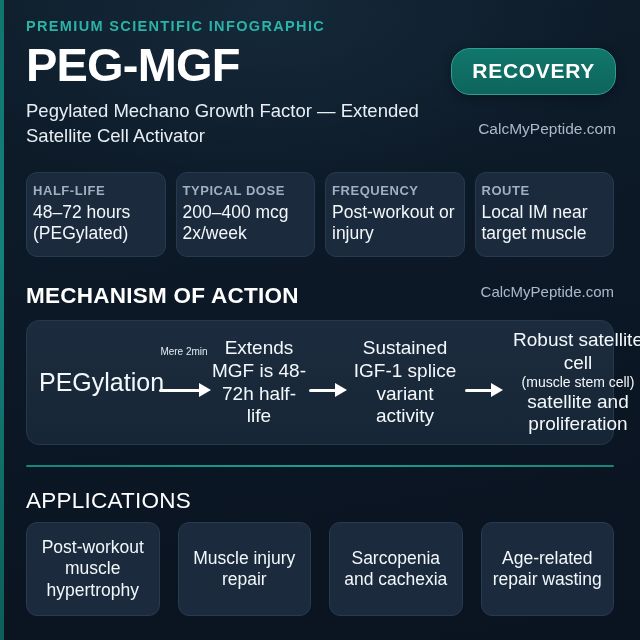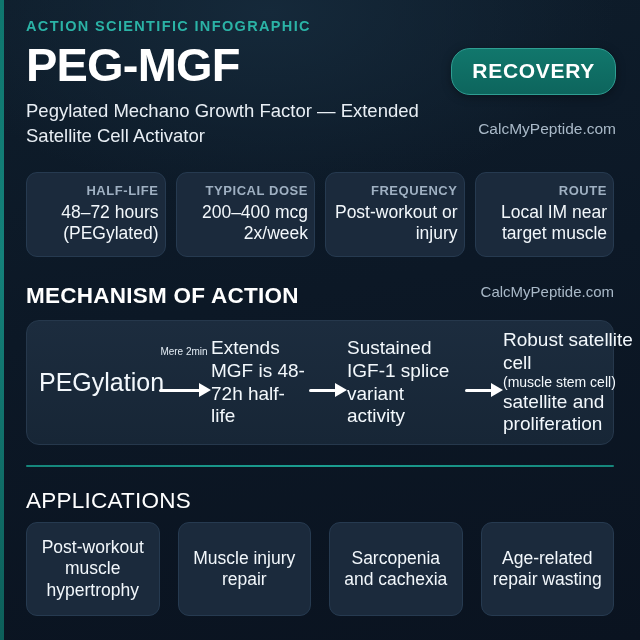--- a/index.html
+++ b/index.html
@@ -56,21 +56,21 @@
   #stats {
     position:absolute; left:26px; top:172px; width:588px;
     display:flex; gap:10px;
   }
   .stat-card {
     flex:1 1 0; min-width:0;
     background:#1b2a3c;
     border:1px solid #263a50;
     border-radius:11px;
     padding:10px 6px 12px;
-    text-align:right;
+    text-align:left;
   }
   .stat-label {
     color:#9fb0c2; font-size:13px; font-weight:bold;
     letter-spacing:0.55px; margin-bottom:4px;
   }
   .stat-value {
     color:#f2f7fb; font-size:17.5px; line-height:1.2;
   }
 
   
@@ -85,21 +85,21 @@
 
   #mech-panel {
     position:absolute; left:26px; top:320px; width:588px; height:125px;
     background:linear-gradient(180deg,#1c2c3e 0%, #172636 100%);
     border:1px solid #26384c;
     border-radius:13px;
     display:flex; align-items:center; justify-content:space-between;
     padding:0 12px;
   }
   .flow-node {
-    color:#f3f8fc; line-height:1.19;
+    color:#f3f8fc; text-align:center; line-height:1.19;
     flex:0 0 auto;
   }
   .flow-node.n0 { font-size:25px; width:118px; }
   .flow-node.n1 { font-size:19px; width:96px; }
   .flow-node.n2 { font-size:19px; width:116px; }
   .flow-node.n3 { font-size:19px; width:150px; }
   .flow-sub { font-size:14px; display:block; }
 
   .flow-arrow {
     position:relative; flex:0 0 auto;
@@ -151,21 +151,21 @@
   }
 </style>
 </head>
 <body>
 
 <div id="infographic">
 
   <div id="left-accent"></div>
 
   <div id="header">
-    <div id="eyebrow">ACTION SCIENTIFIC INFOGRAPHIC</div>
+    <div id="eyebrow">PREMIUM SCIENTIFIC INFOGRAPHIC</div>
     <div id="title">PEG-MGF</div>
     <div id="subtitle">Pegylated Mechano Growth Factor — Extended Satellite Cell Activator</div>
     <div id="badge">RECOVERY</div>
     <div id="brand-header">CalcMyPeptide.com</div>
   </div>
 
   <div id="stats">
     <div class="stat-card">
       <div class="stat-label">HALF-LIFE</div>
       <div class="stat-value">48–72 hours (PEGylated)</div>

